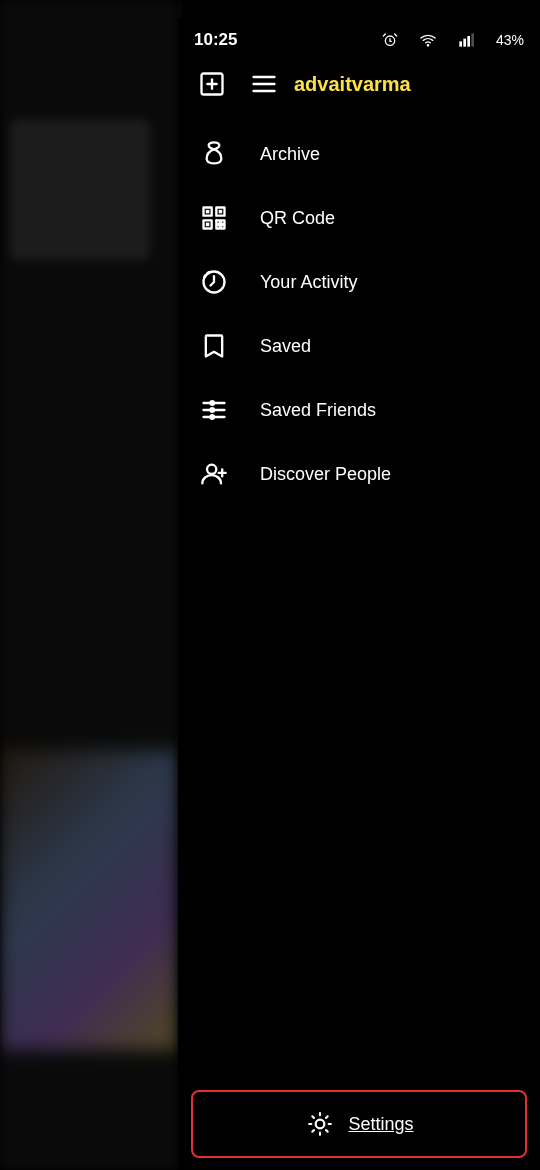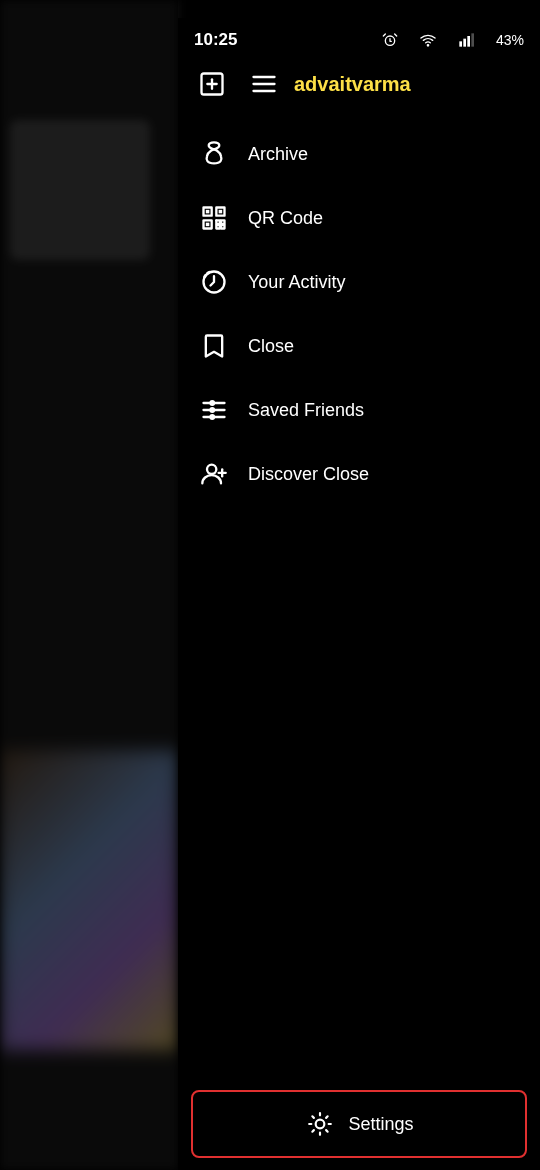--- a/index.html
+++ b/index.html
@@ -132,21 +132,21 @@
     
     .menu-items {
       padding: 8px 0;
     }
 
     .menu-item {
       display: flex;
       align-items: center;
       padding: 16px 20px;
       cursor: pointer;
-      gap: 18px;
+      gap: 30px;
     }
 
     .menu-item-icon {
       width: 32px;
       height: 32px;
       display: flex;
       align-items: center;
       justify-content: center;
       flex-shrink: 0;
     }
@@ -166,20 +166,21 @@
       margin: 0 13px;
       display: flex;
       align-items: center;
       justify-content: center;
       gap: 12px;
       padding: 16px 20px;
       border: 2px solid #e03030;
       border-radius: 8px;
       cursor: pointer;
       background: transparent;
+      text-decoration: underline;
     }
 
     .settings-label {
       font-size: 18px;
       font-weight: 400;
       color: #fff;
     }
 
     
     svg {
@@ -305,21 +306,21 @@
       </div>
       <span class="menu-item-label">Your Activity</span>
     </div>
 
     <div class="menu-item">
       <div class="menu-item-icon">
         <svg width="28" height="28" viewBox="0 0 24 24" stroke-width="1.8">
           <path d="M6 3h12a1 1 0 0 1 1 1v17l-7-4-7 4V4a1 1 0 0 1 1-1z"></path>
         </svg>
       </div>
-      <span class="menu-item-label">Close</span>
+      <span class="menu-item-label">Saved</span>
     </div>
 
     <div class="menu-item">
       <div class="menu-item-icon">
         <svg width="28" height="28" viewBox="0 0 24 24" stroke-width="1.8">
           <line x1="3" y1="6" x2="9" y2="6"></line>
           <line x1="12" y1="6" x2="21" y2="6"></line>
           <line x1="3" y1="12" x2="9" y2="12"></line>
           <line x1="12" y1="12" x2="21" y2="12"></line>
           <line x1="3" y1="18" x2="9" y2="18"></line>
@@ -334,21 +335,21 @@
 
     <div class="menu-item">
       <div class="menu-item-icon">
         <svg width="28" height="28" viewBox="0 0 24 24" stroke-width="1.8">
           <circle cx="10" cy="8" r="4"></circle>
           <path d="M2 20c0-4 3.6-7 8-7s8 3 8 7"></path>
           <line x1="19" y1="8" x2="19" y2="14"></line>
           <line x1="16" y1="11" x2="22" y2="11"></line>
         </svg>
       </div>
-      <span class="menu-item-label">Discover Close</span>
+      <span class="menu-item-label">Discover People</span>
     </div>
 
   </div>
 
   <div class="settings-btn">
     <div class="menu-item-icon">
       <svg width="26" height="26" viewBox="0 0 24 24" stroke-width="1.8">
         <circle cx="12" cy="12" r="4"></circle>
         <path d="M12 2v2M12 20v2M2 12h2M20 12h2M4.93 4.93l1.41 1.41M17.66 17.66l1.41 1.41M4.93 19.07l1.41-1.41M17.66 6.34l1.41-1.41"></path>
       </svg>

